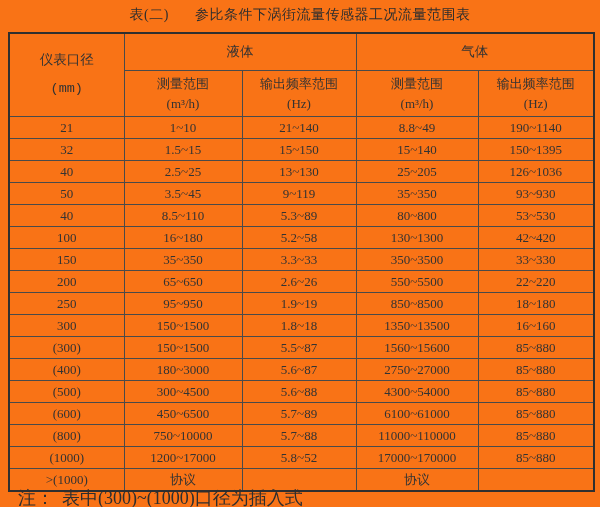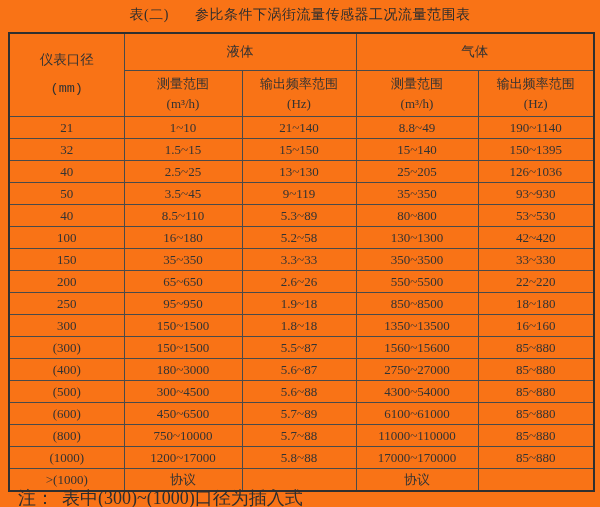--- a/index.html
+++ b/index.html
@@ -172,21 +172,21 @@
         <tr>
           <td>200</td>
           <td>65~650</td>
           <td>2.6~26</td>
           <td>550~5500</td>
           <td>22~220</td>
         </tr>
         <tr>
           <td>250</td>
           <td>95~950</td>
-          <td>1.9~18</td>
+          <td>1.9~19</td>
           <td>850~8500</td>
           <td>18~180</td>
         </tr>
         <tr>
           <td>300</td>
           <td>150~1500</td>
           <td>1.8~18</td>
           <td>1350~13500</td>
           <td>16~160</td>
         </tr>
@@ -221,21 +221,21 @@
         <tr>
           <td>(800)</td>
           <td>750~10000</td>
           <td>5.7~88</td>
           <td>11000~110000</td>
           <td>85~880</td>
         </tr>
         <tr>
           <td>(1000)</td>
           <td>1200~17000</td>
-          <td>5.8~88</td>
+          <td>5.8~52</td>
           <td>17000~170000</td>
           <td>85~880</td>
         </tr>
         <tr>
           <td>&gt;(1000)</td>
           <td>协议</td>
           <td></td>
           <td>协议</td>
           <td></td>
         </tr>

